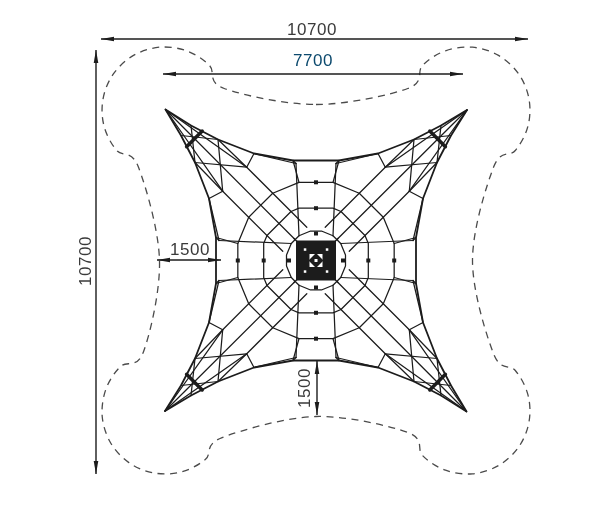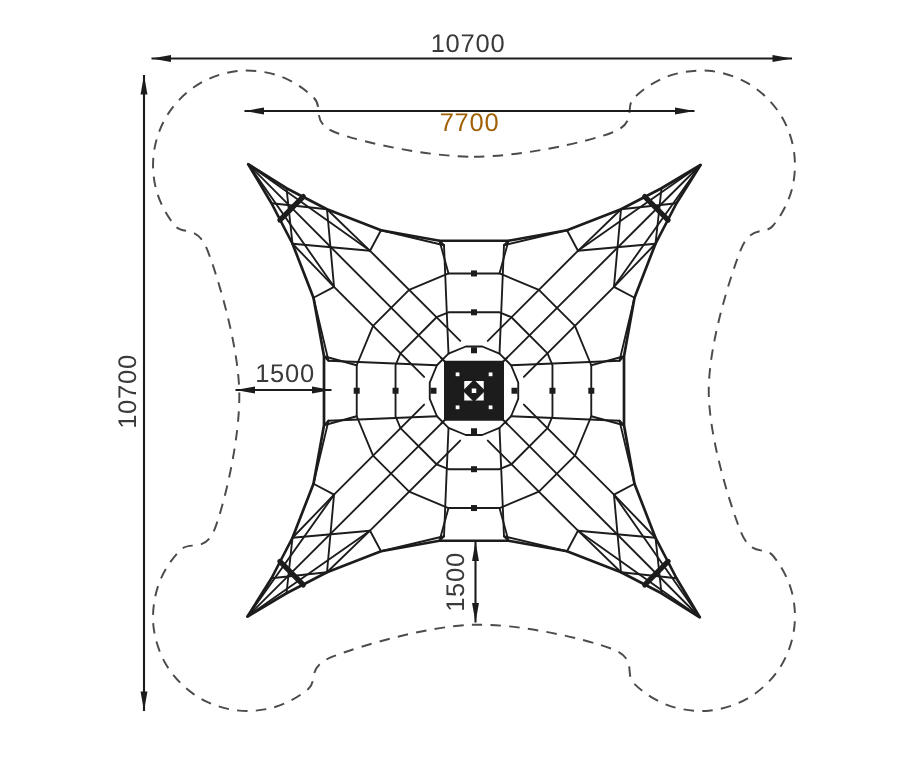--- a/index.html
+++ b/index.html
@@ -158,17 +158,17 @@
         <polygon points="96,474 98.3,461 93.7,461" fill="#1c1c1c"></polygon>
         <line x1="157" y1="260" x2="221" y2="260" stroke="#1c1c1c" stroke-width="1.4"></line>
         <polygon points="157,260 170,262.3 170,257.7" fill="#1c1c1c"></polygon>
         <polygon points="221,260 208,257.7 208,262.3" fill="#1c1c1c"></polygon>
         <line x1="317" y1="361" x2="317" y2="415" stroke="#1c1c1c" stroke-width="1.4"></line>
         <polygon points="317,361 314.7,374 319.3,374" fill="#1c1c1c"></polygon>
         <polygon points="317,415 319.3,402 314.7,402" fill="#1c1c1c"></polygon>
       </g>
     </svg>
   <span class="dim-label" style="left: 312px; top: 29px; font-size: 17px; color: rgb(58, 58, 58);">10700</span>
-  <span class="dim-label" style="left: 313px; top: 82px; font-size: 17px; color: #a16207;">7700</span>
+  <span class="dim-label" style="left: 313px; top: 60px; font-size: 17px; color: #0c4a6e;">7700</span>
   <span class="dim-label rot" style="left: 85px; top: 261px; font-size: 17px; color: rgb(58, 58, 58);">10700</span>
   <span class="dim-label" style="left: 190px; top: 249px; font-size: 17px; color: rgb(58, 58, 58);">1500</span>
   <span class="dim-label rot" style="left: 304px; top: 388px; font-size: 17px; color: rgb(58, 58, 58);">1500</span>
 </div>
 
 </body></html>

